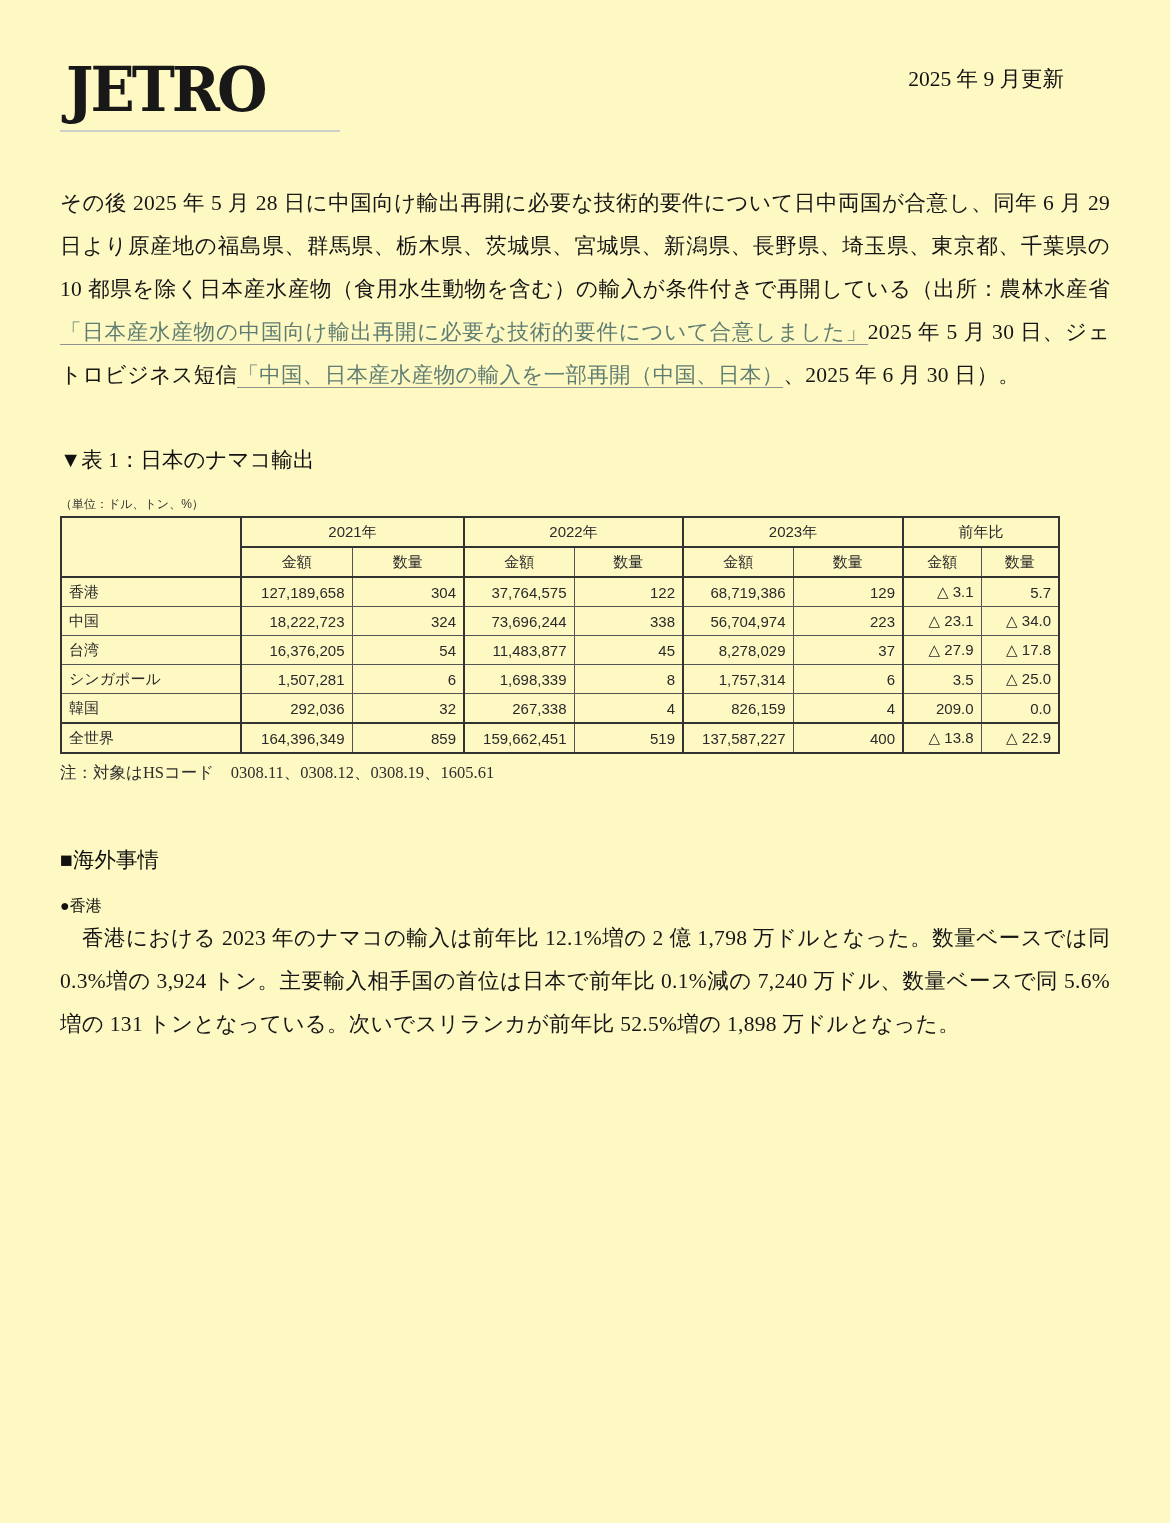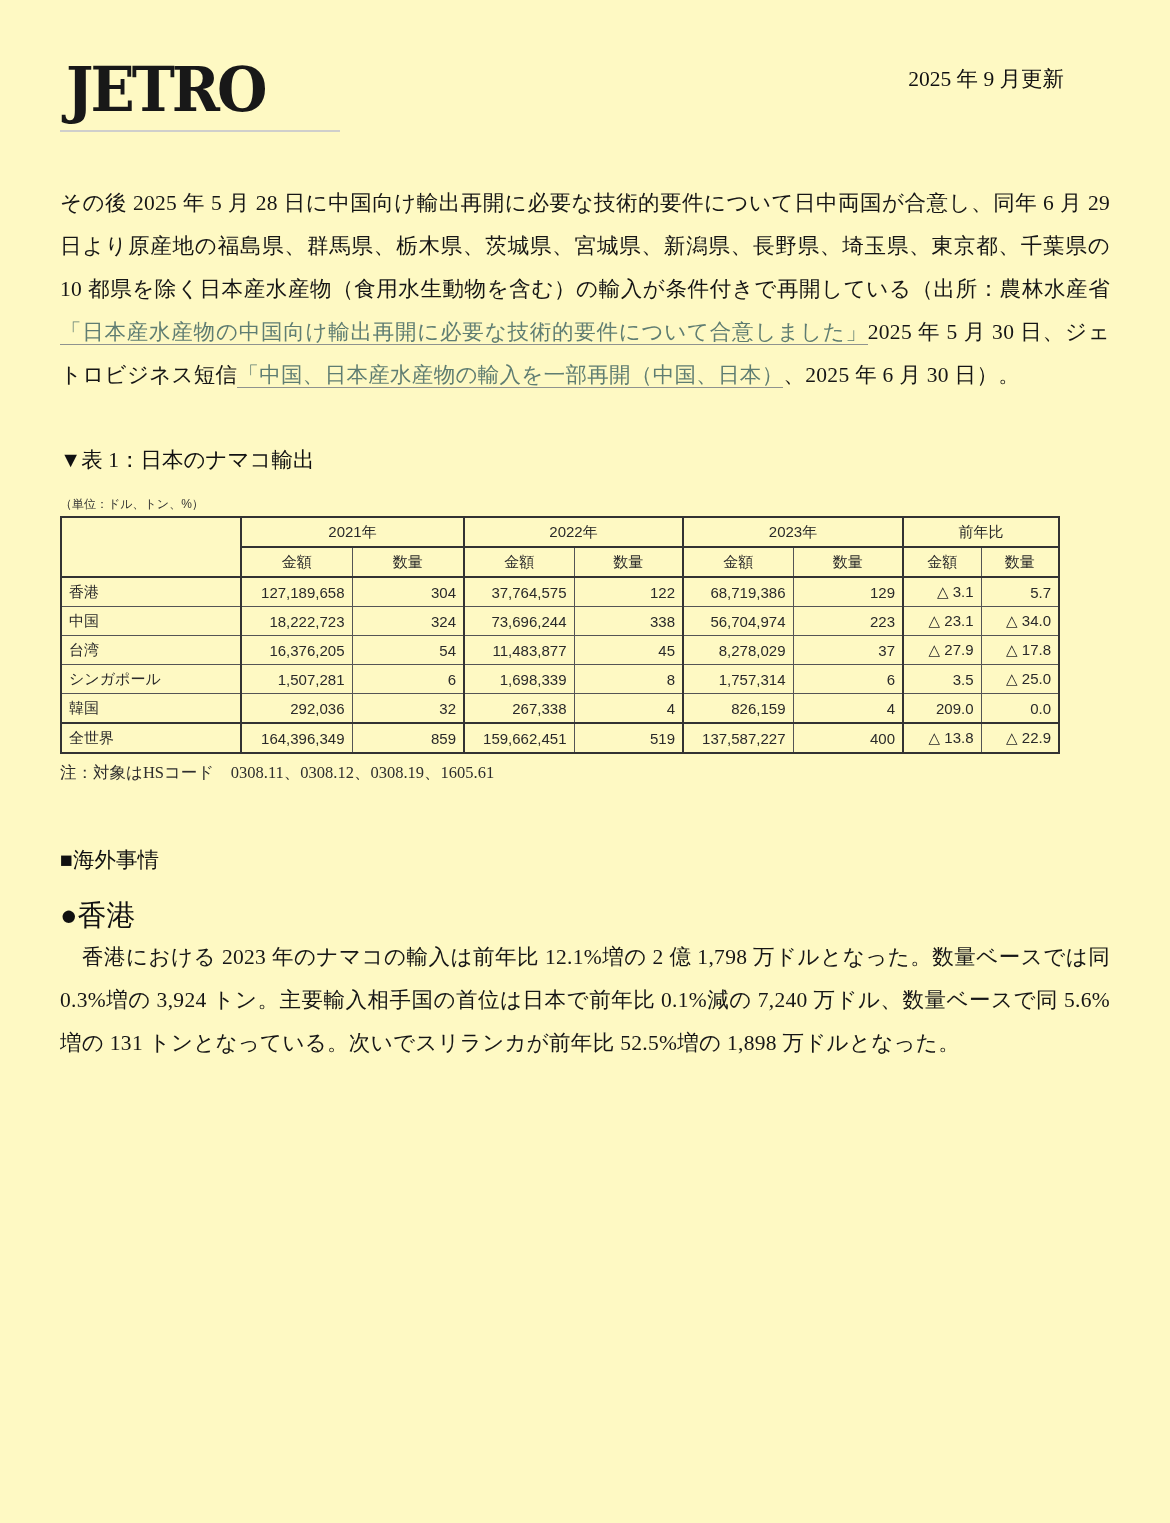--- a/index.html
+++ b/index.html
@@ -64,21 +64,21 @@
   table.data tr.row1 td{border-top:2px solid #333;}
   table.data tr.total td{border-top:2px solid #333;}
   table.data{border:2px solid #333;}
   .note{
     font-family:Liberation Serif, serif;
     font-size:16.5px;line-height:29px;color:#2e2e2e;margin-top:4px;
   }
   .note:first-of-type{margin-top:8px;}
   
   .sec-h1{font-size:21.5px;margin-top:58px;color:#111;}
-  .sec-h2{font-size:29px;margin-top:22px;color:#111;}
+  .sec-h2{font-size:16px;margin-top:22px;color:#111;}
   .sec-para{margin-top:14px;}
 </style>
 </head>
 <body>
 
 <div class="page">
 
   <div class="hdr">
     <div class="logo-wrap">
       <div class="logo">JETRO</div>

